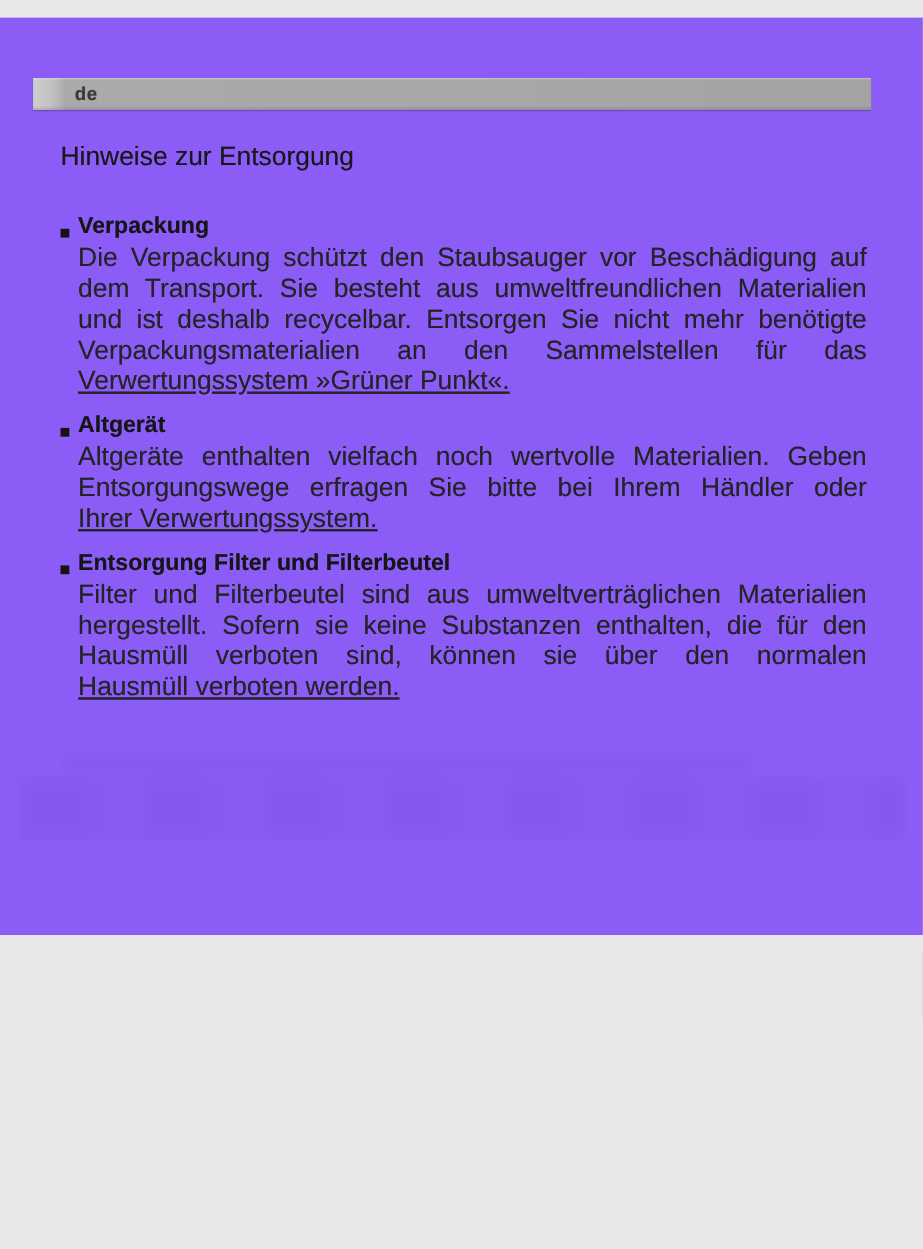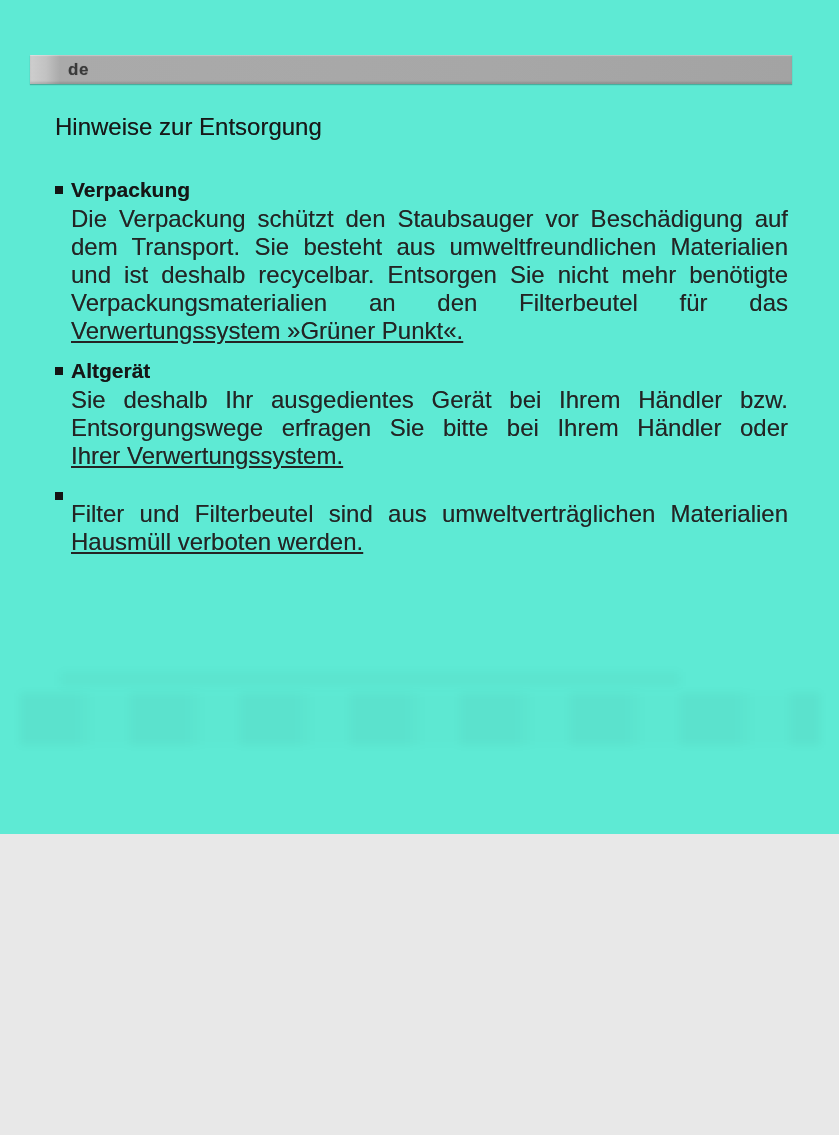--- a/index.html
+++ b/index.html
@@ -1,21 +1,21 @@
 <!DOCTYPE html>
 <html lang="de"><head>
 <meta charset="utf-8">
 <style>
   html, body { margin: 0; padding: 0; background: #e8e8e8; }
   .page {
     position: relative;
     width: 839px;
     height: 834px;
-    margin: 0 auto;
-    background: #5eead4;
+    margin: 16px auto;
+    background: #8b5cf6;
     overflow: hidden;
     font-family: "Liberation Sans", "DejaVu Sans", sans-serif;
     color: #1f1f1f;
   }
 
   
   .lang-bar {
     position: absolute;
     left: 30px;
     top: 55px;
@@ -47,21 +47,21 @@
     margin: 0 0 33px 0;
     font-size: 24px;
     line-height: 30px;
     font-weight: normal;
     color: #181818;
     text-shadow: 0 0 0.6px rgba(0,0,0,0.5);
   }
   .section { margin-bottom: 11px; }
   .sec-head {
     display: flex;
-    align-items: flex-start;
+    align-items: center;
     font-weight: bold;
     font-size: 21px;
     line-height: 30px;
     color: #161616;
     text-shadow: 0 0 0.6px rgba(0,0,0,0.5);
   }
   .bullet {
     flex: 0 0 auto;
     width: 8px;
     height: 8px;
@@ -129,43 +129,46 @@
 
     <div class="section">
       <div class="sec-head">
         <span class="bullet"></span>
         <span>Verpackung</span>
       </div>
       <div class="sec-body">
           <div class="jline">Die Verpackung schützt den Staubsauger vor Beschädigung auf</div>
           <div class="jline">dem Transport. Sie besteht aus umweltfreundlichen Materialien</div>
           <div class="jline">und ist deshalb recycelbar. Entsorgen Sie nicht mehr benötigte</div>
-          <div class="jline">Verpackungsmaterialien an den Filterbeutel für das</div>
+          <div class="jline">Verpackungsmaterialien an den Sammelstellen für das</div>
           <div class="jline last">Verwertungssystem »Grüner Punkt«.</div>
         </div>
     </div>
 
     <div class="section">
       <div class="sec-head">
         <span class="bullet"></span>
         <span>Altgerät</span>
       </div>
       <div class="sec-body">
-          <div class="jline">Sie deshalb Ihr ausgedientes Gerät bei Ihrem Händler bzw.</div>
+          <div class="jline">Altgeräte enthalten vielfach noch wertvolle Materialien. Geben</div>
           <div class="jline">Entsorgungswege erfragen Sie bitte bei Ihrem Händler oder</div>
           <div class="jline last">Ihrer Verwertungssystem.</div>
         </div>
     </div>
 
     <div class="section">
       <div class="sec-head">
         <span class="bullet"></span>
+        <span>Entsorgung Filter und Filterbeutel</span>
       </div>
       <div class="sec-body">
           <div class="jline">Filter und Filterbeutel sind aus umweltverträglichen Materialien</div>
+          <div class="jline">hergestellt. Sofern sie keine Substanzen enthalten, die für den</div>
+          <div class="jline">Hausmüll verboten sind, können sie über den normalen</div>
           <div class="jline last">Hausmüll verboten werden.</div>
         </div>
     </div>
   </div>
 
   <div class="artifact-smudge"></div>
   <div class="artifact-band"></div>
 
   <div class="footer-bar"></div>
 

